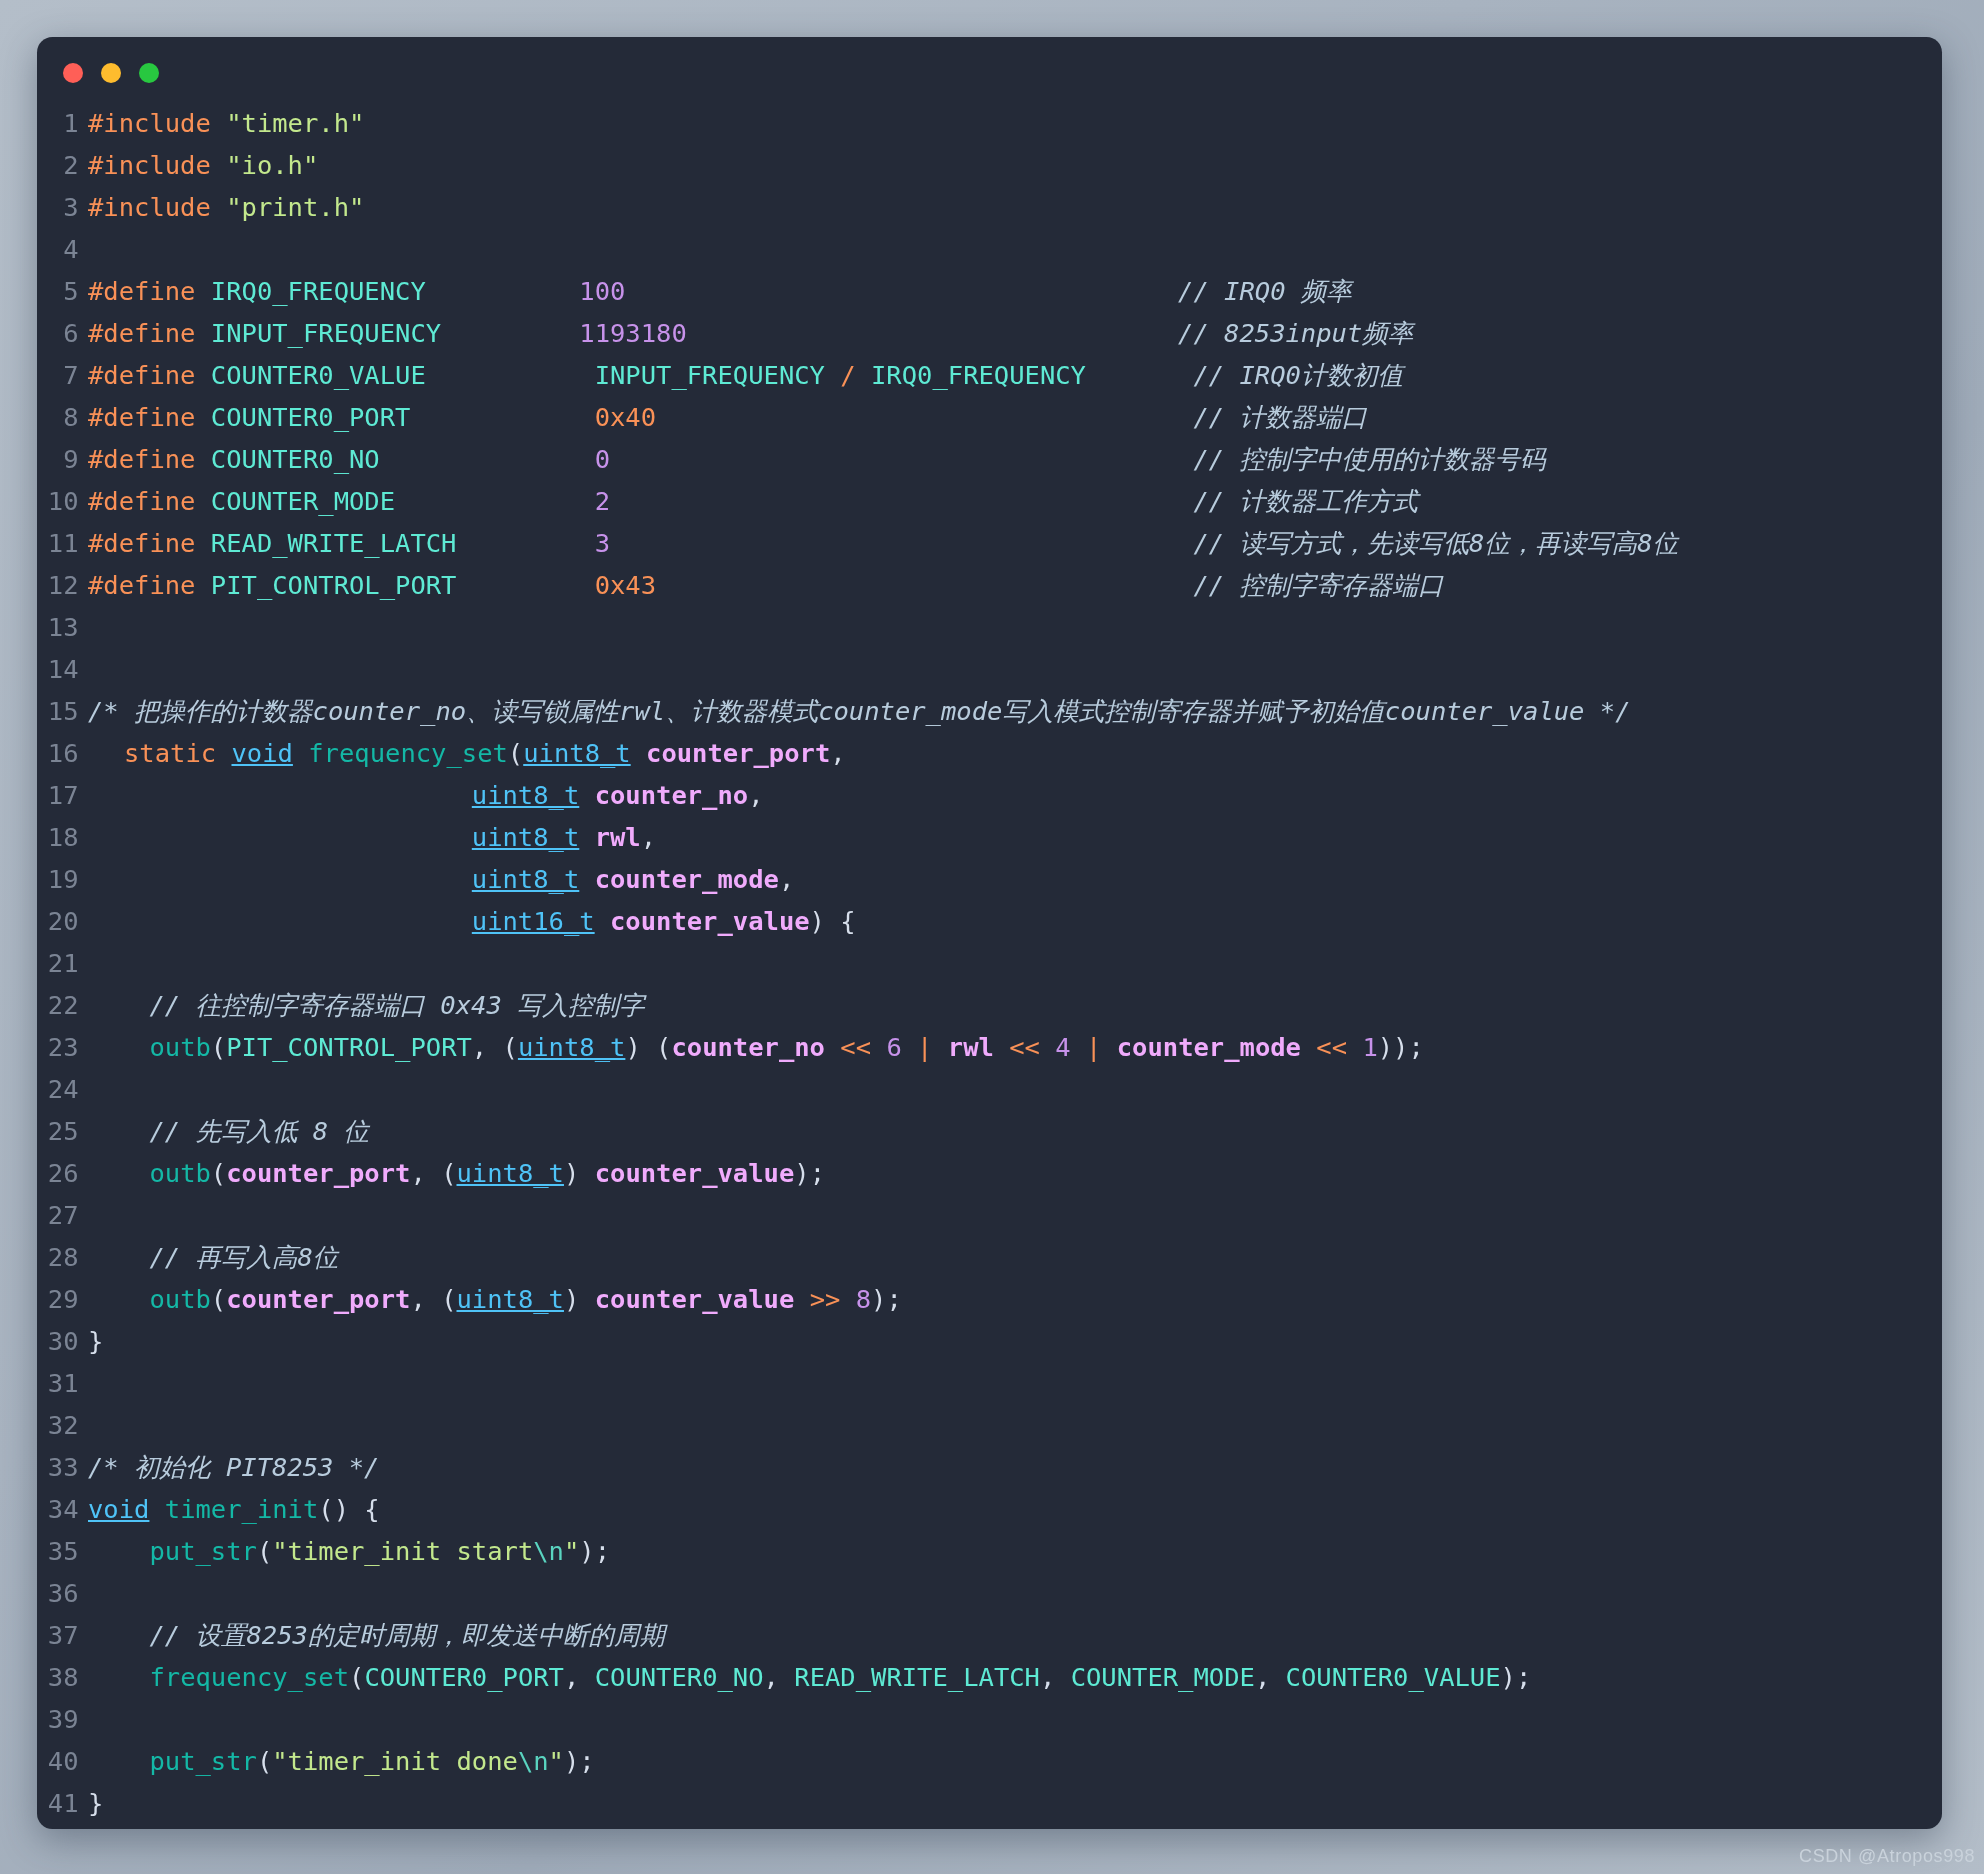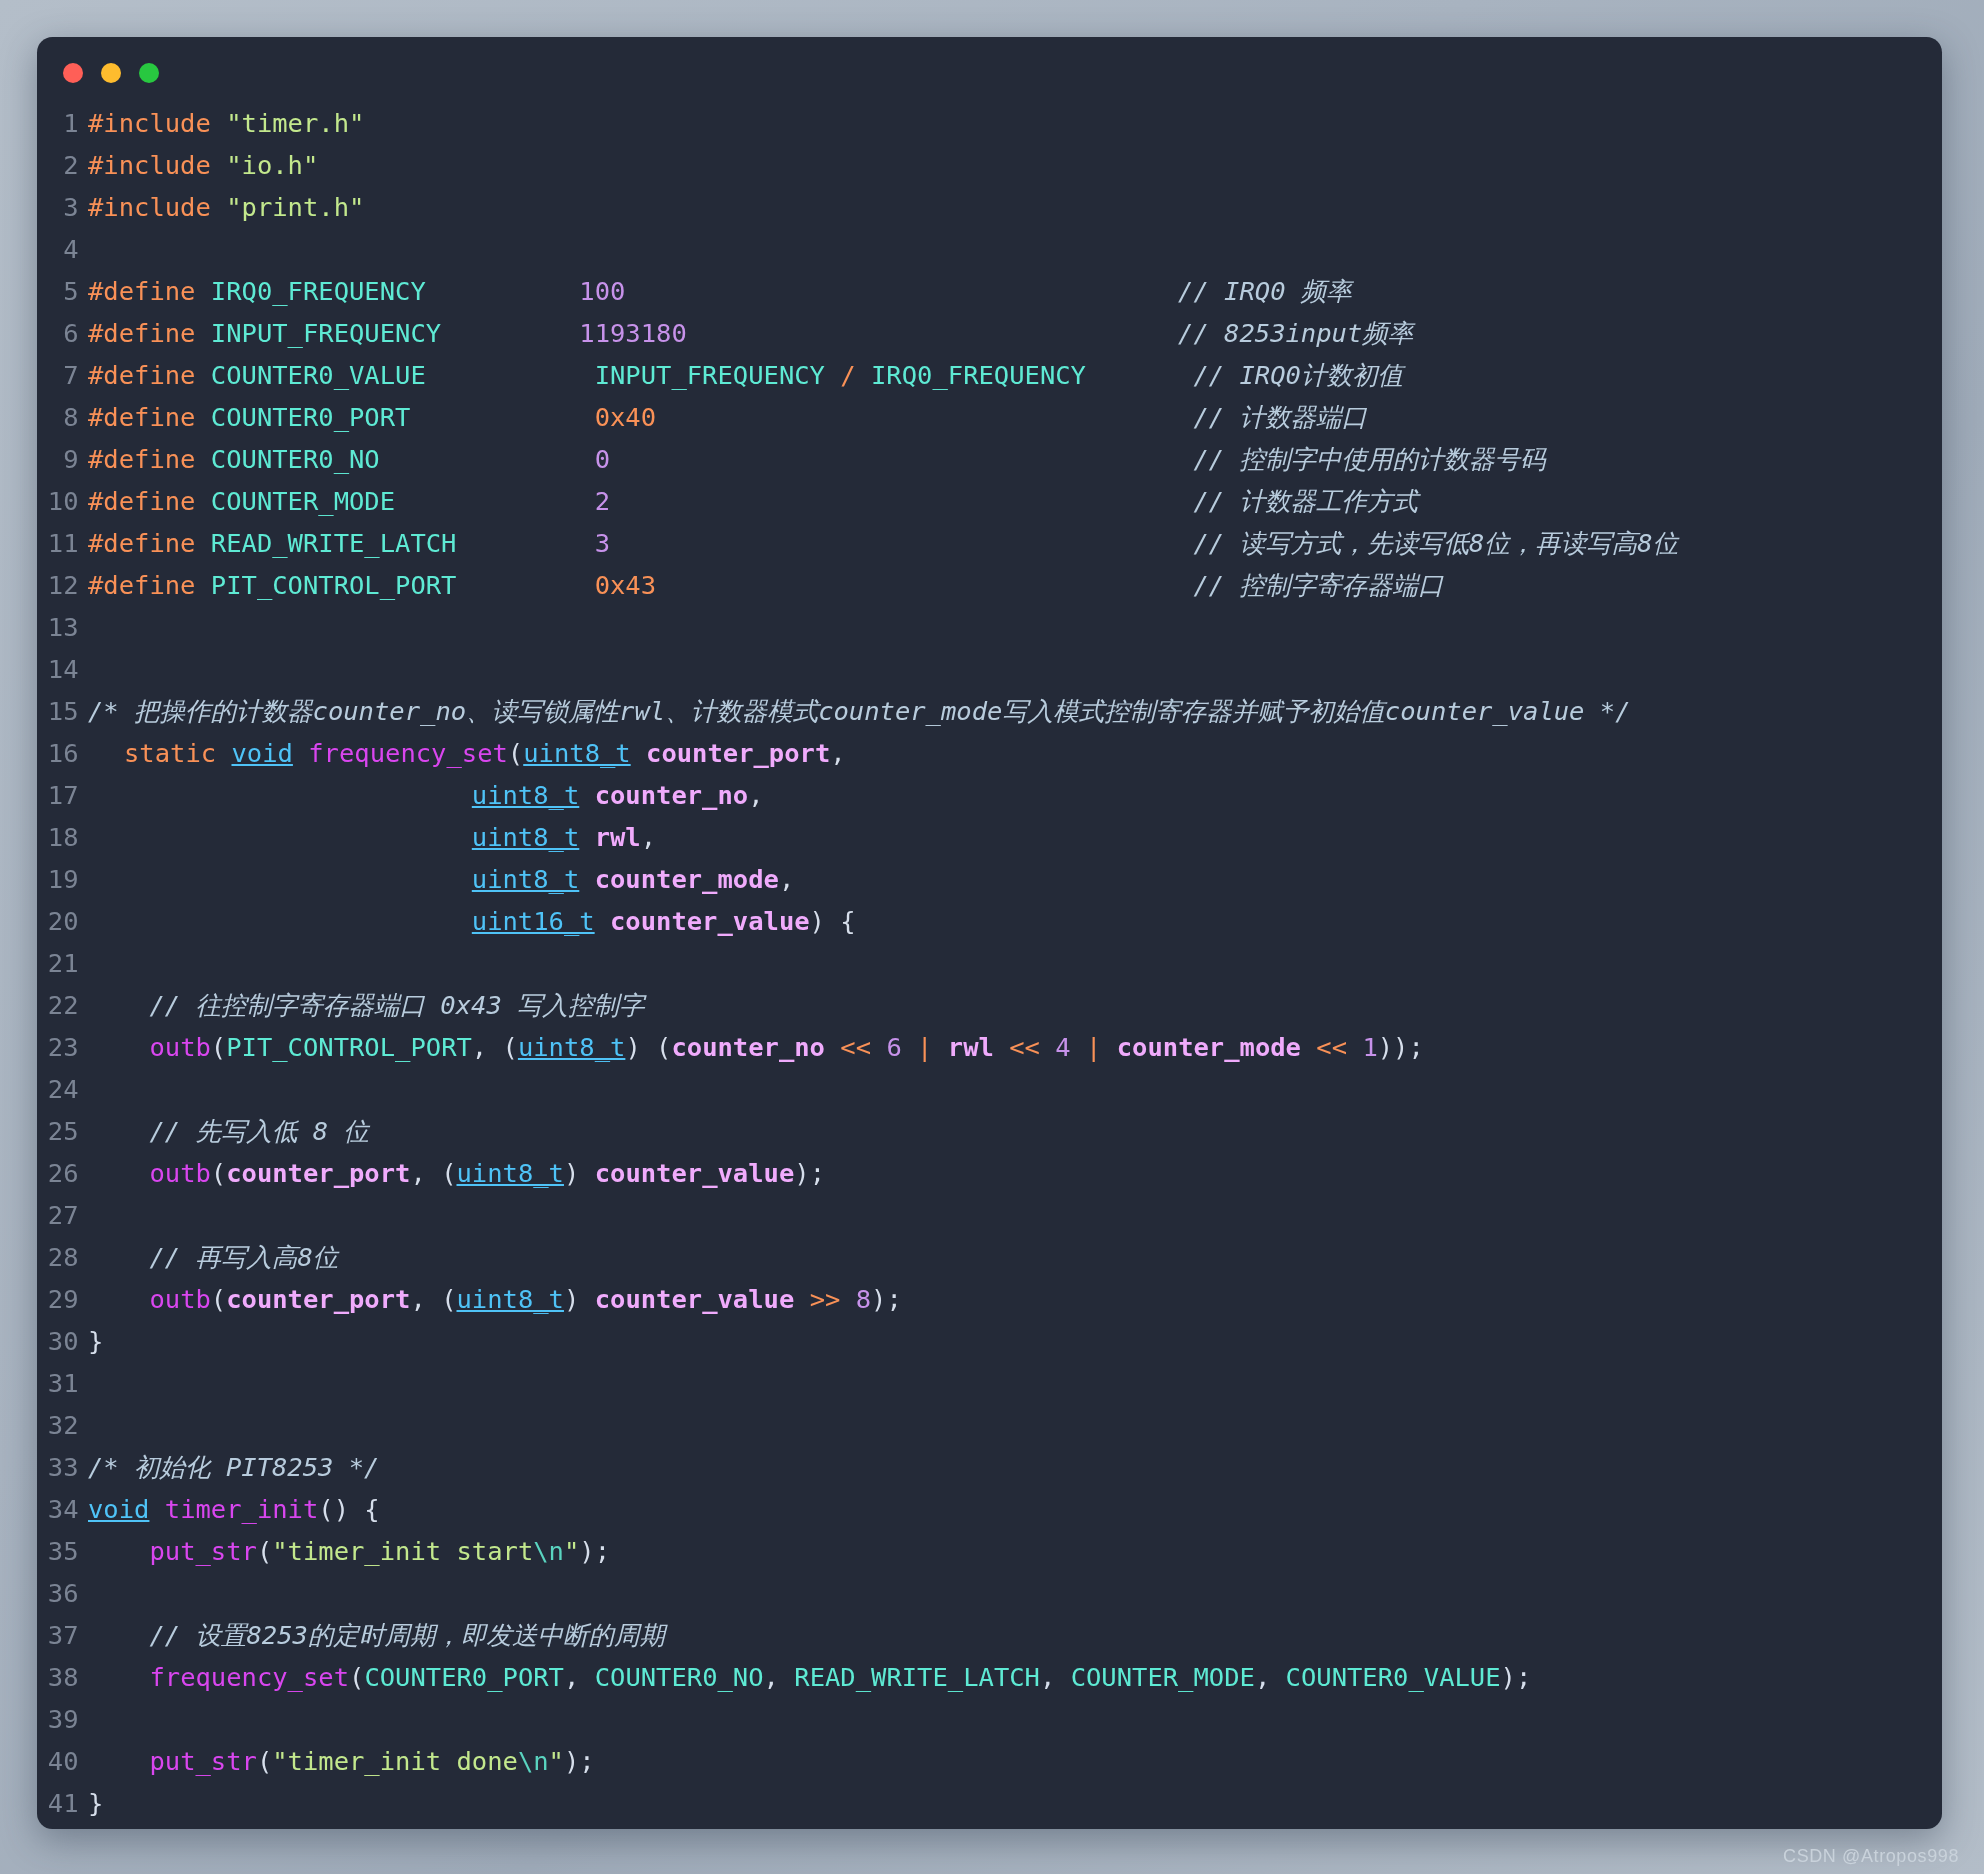--- a/index.html
+++ b/index.html
@@ -77,29 +77,29 @@
   }
   
   .t-pre      { color: #f99157; }
   .t-str      { color: #c3e88d; }
   .t-esc      { color: #5ad4c0; }
   .t-macro    { color: #5eead4; }
   .t-num      { color: #c792ea; }
   .t-comment  { color: #b8ccdd; font-style: italic; }
   .t-kw       { color: #f99157; margin-left: 36px; }
   .t-type     { color: #4fc3f7; text-decoration: underline; }
-  .t-fn       { color: #d946ef; }
+  .t-fn       { color: #14b8a6; }
   .t-var      { color: #f0abfc; font-weight: bold; }
   .t-op       { color: #f99157; }
   .t-punc     { color: #d6deeb; }
   .t-plain    { color: #d6deeb; }
 
   #watermark {
     position: absolute;
-    right: 26px;
+    right: 10px;
     bottom: 8.3px;
     font-family: "Liberation Sans", sans-serif;
     font-size: 18px;
     color: #c9d2db;
     letter-spacing: 0.6px;
     user-select: none;
   }
 </style>
 </head>
 <body>

